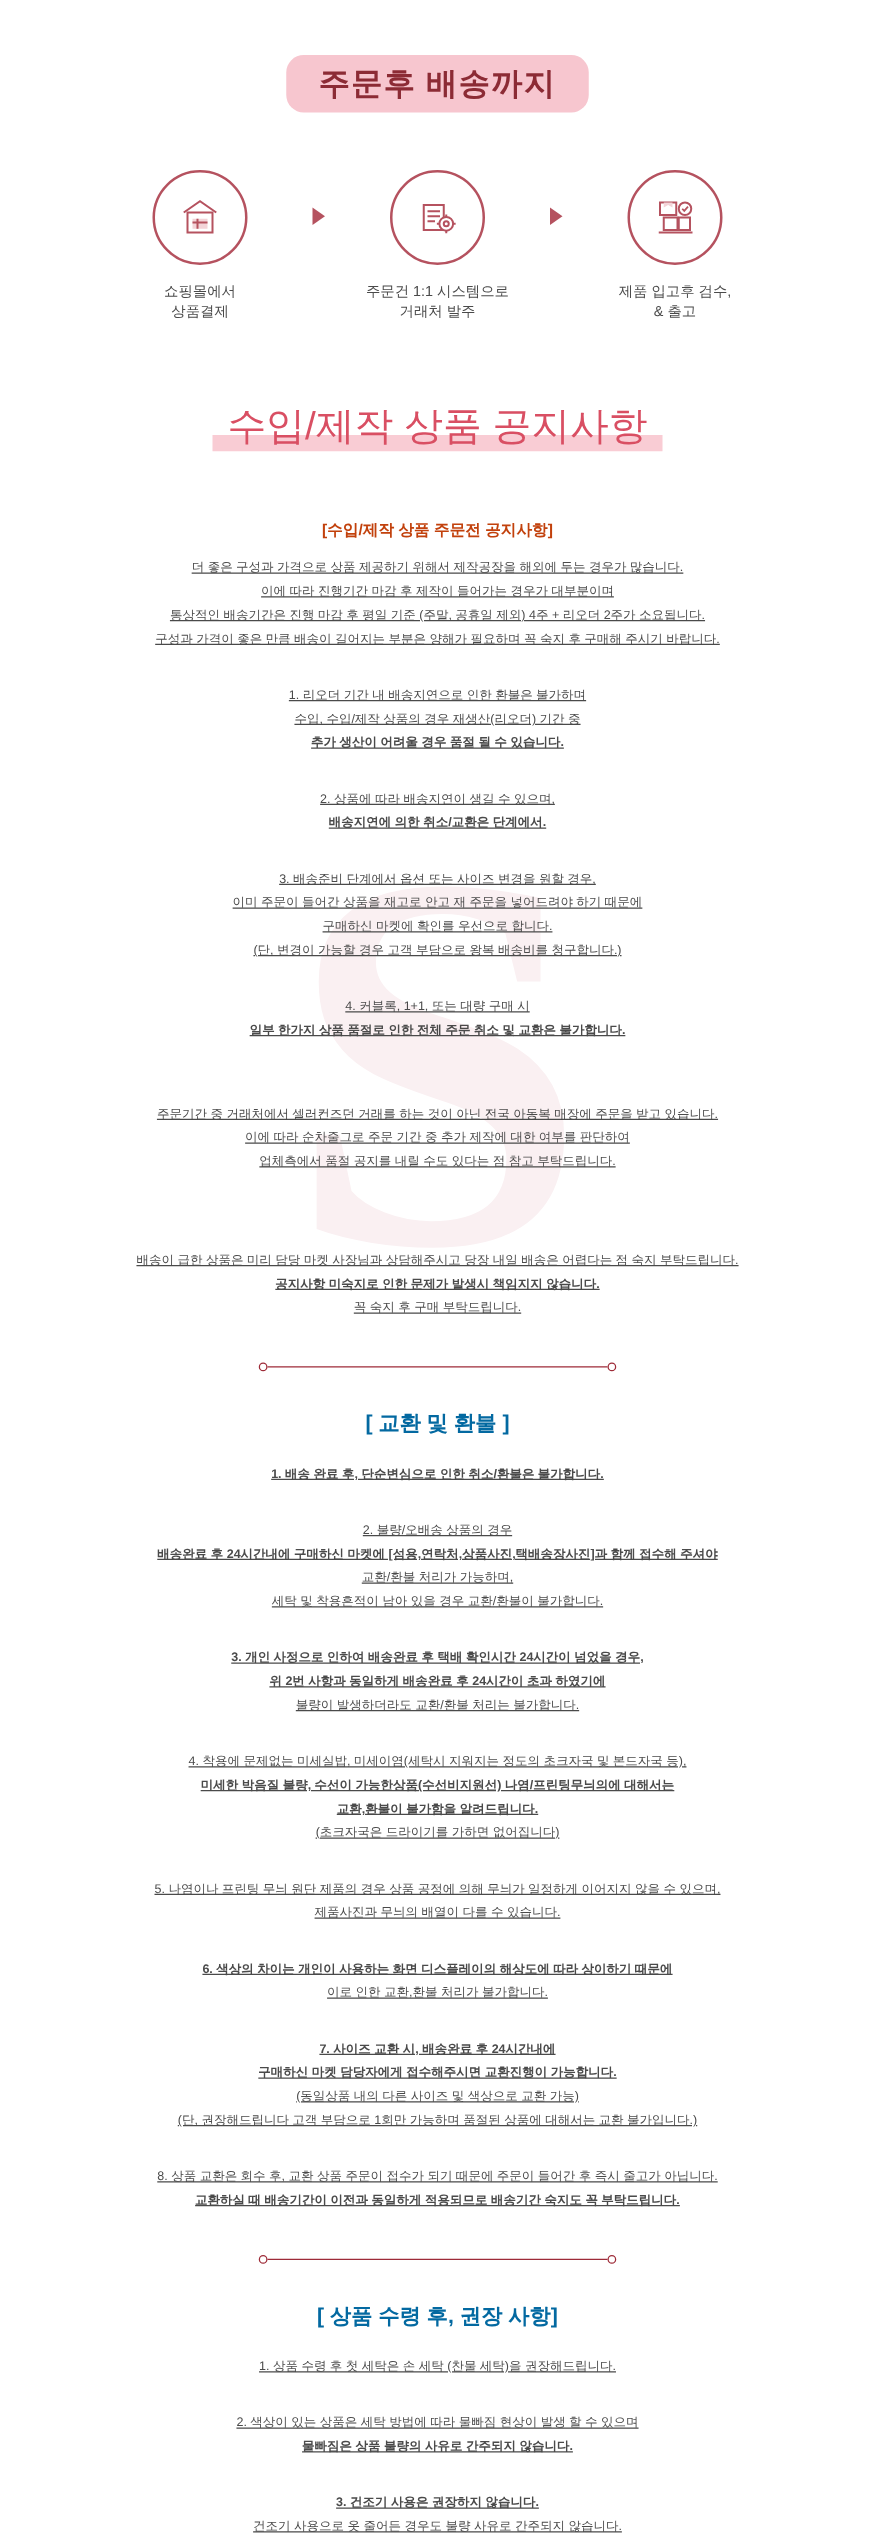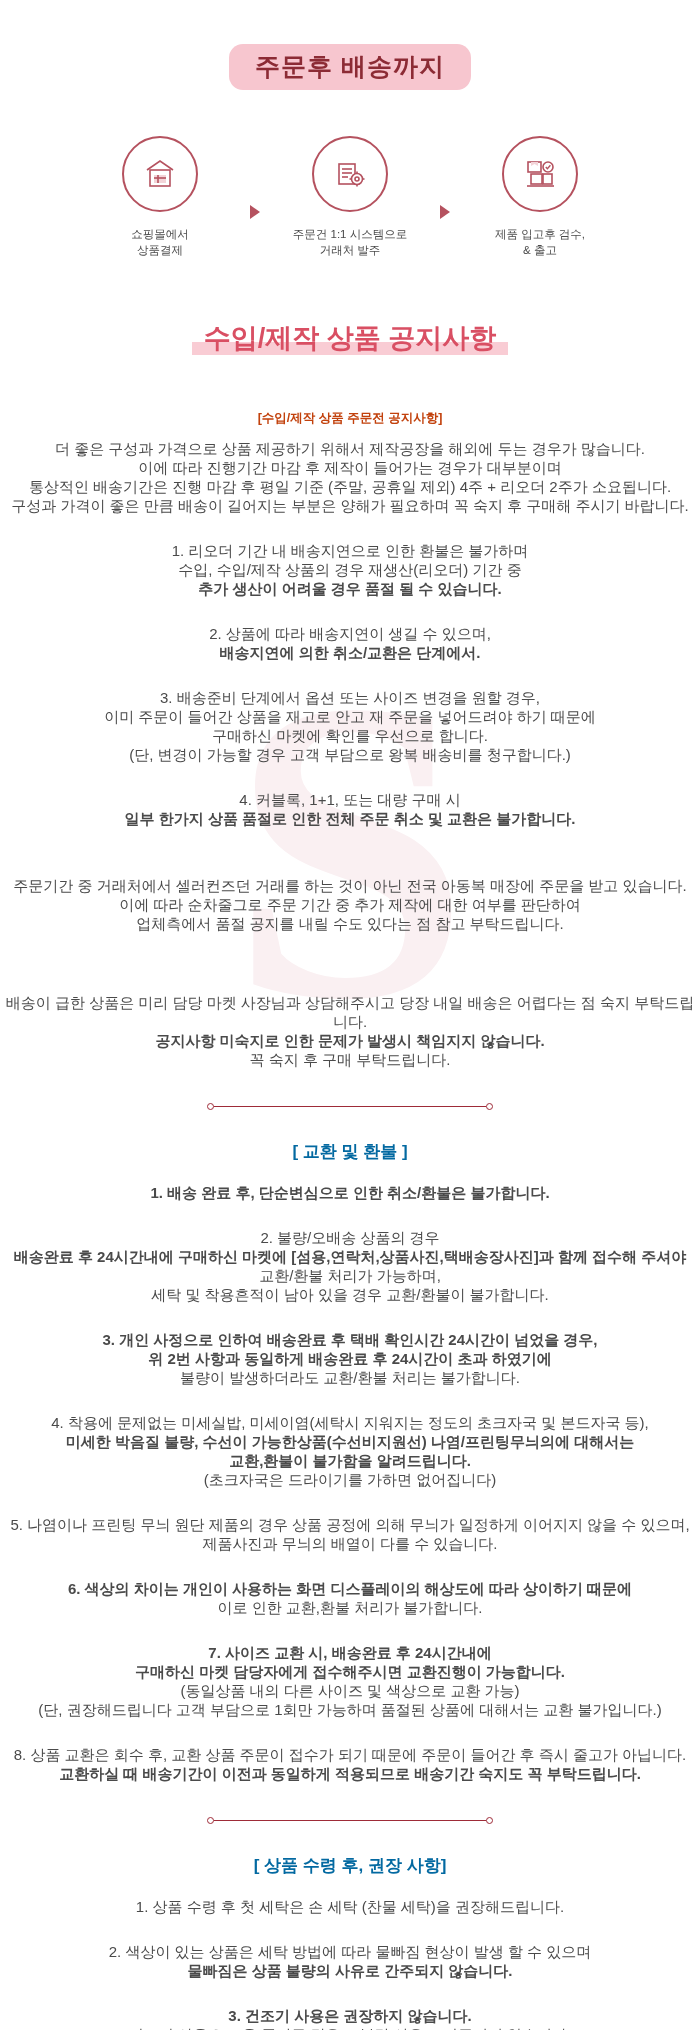--- a/index.html
+++ b/index.html
@@ -58,21 +58,21 @@
     font-weight: bold;
     color: #8c2b35;
     font-family: "Liberation Sans", sans-serif;
   }
 
   
   .steps {
     margin-top: 46px;
     display: flex;
     justify-content: center;
-    align-items: center;
+    align-items: flex-start;
     gap: 0px;
   }
   .step {
     width: 150px;
     text-align: center;
   }
   .step-circle {
     width: 76px;
     height: 76px;
     margin: 0 auto;
@@ -106,22 +106,22 @@
   }
 
   
   .pink-title-wrap {
     margin-top: 62px;
     text-align: center;
   }
   .pink-title {
     display: inline-block;
     position: relative;
-    font-size: 27px;
-    font-weight: bold;
+    font-size: 31px;
+    font-weight: normal;
     color: #d94f63;
     padding: 0 6px;
     letter-spacing: 0px;
   }
   .pink-title .hl {
     position: absolute;
     left: -6px; right: -6px;
     bottom: 1px;
     height: 13px;
     background: #f9ccd4;
@@ -131,23 +131,24 @@
   
   .block { text-align: center; }
   .bold-head {
     font-size: 12.5px;
     font-weight: bold;
     color: #c2410c;
     margin: 0 0 12px 0;
   }
   p.line {
     margin: 0;
-    font-size: 15px;
+    font-size: 10px;
     line-height: 19px;
     color: #4a4a4a;
+    text-decoration: underline;
   }
   .red { color: #e3344c; }
   .red-b { color: #e3344c; font-weight: bold; }
   .sp-12 { height: 12px; }
   .sp-20 { height: 20px; }
   .sp-26 { height: 26px; }
   .sp-34 { height: 34px; }
 
   
   .divider {

